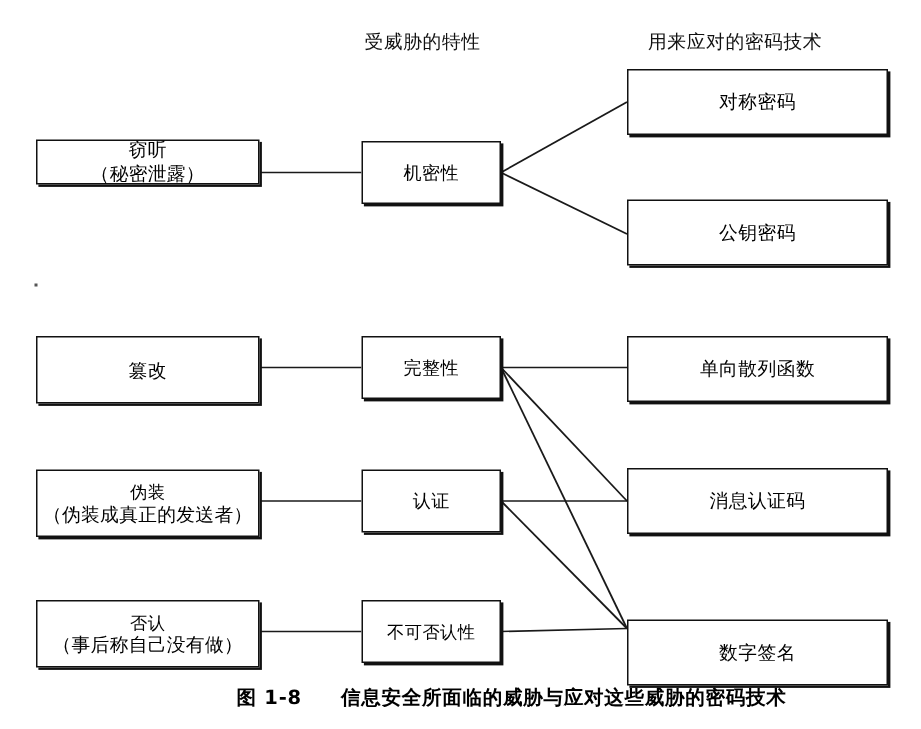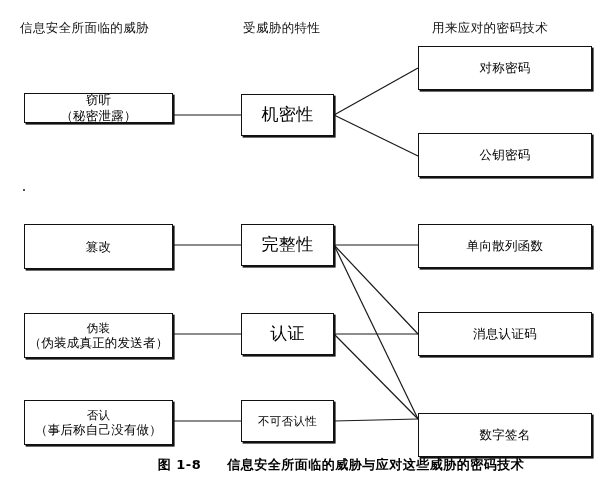--- a/index.html
+++ b/index.html
@@ -41,21 +41,21 @@
     text-align: center;
     font-size: 12.5px;
     line-height: 1.25;
     letter-spacing: 0.3px;
     z-index: 3;
   }
   .node .sub {
     font-size: 12.5px;
     letter-spacing: 0.2px;
   }
-  .node.narrow { font-size: 17px; }
+  .node.narrow { font-size: 12px; }
   .node.small-text { font-size: 11.5px; }
   svg#links {
     position: absolute;
     left: 0;
     top: 0;
     width: 614px;
     height: 486px;
     z-index: 1;
     pointer-events: none;
   }
@@ -81,21 +81,20 @@
     height: 2px;
     background: #555;
     z-index: 2;
   }
 </style>
 </head>
 <body>
 
 <div id="diagram-root">
 
-  <div class="col-header" style="left:20px; top:22px;">信息安全所面临的威胁</div>
   <div class="col-header" style="left:243px; top:22px;">受威胁的特性</div>
   <div class="col-header" style="left:432px; top:22px;">用来应对的密码技术</div>
 
   <svg id="links" viewBox="0 0 614 486">
 
     <line class="thin" x1="173" y1="115" x2="241" y2="115"></line>
     <line class="thin" x1="173" y1="245" x2="241" y2="245"></line>
     <line class="thin" x1="173" y1="334" x2="241" y2="334"></line>
     <line class="thin" x1="173" y1="421" x2="241" y2="421"></line>
 

